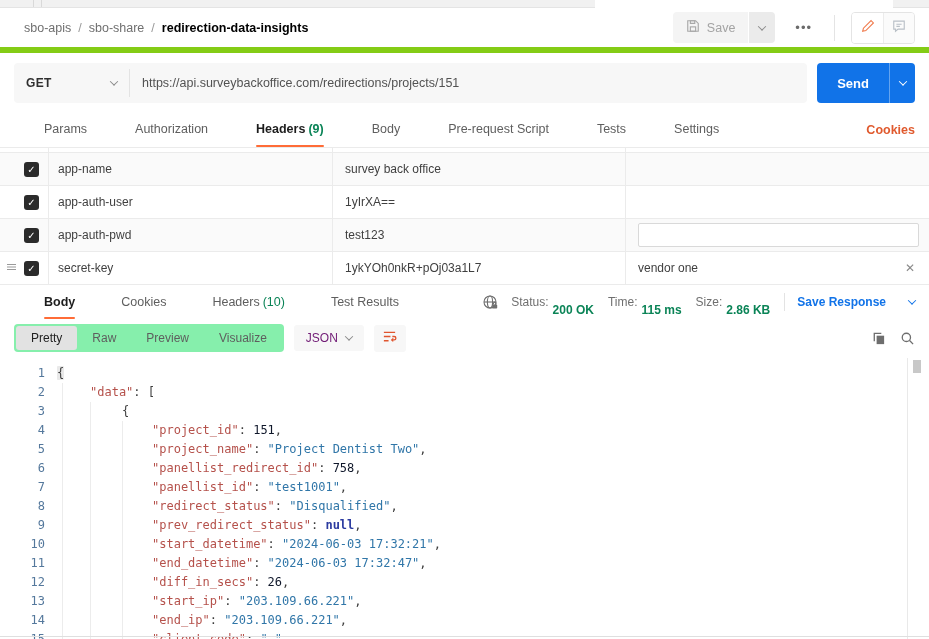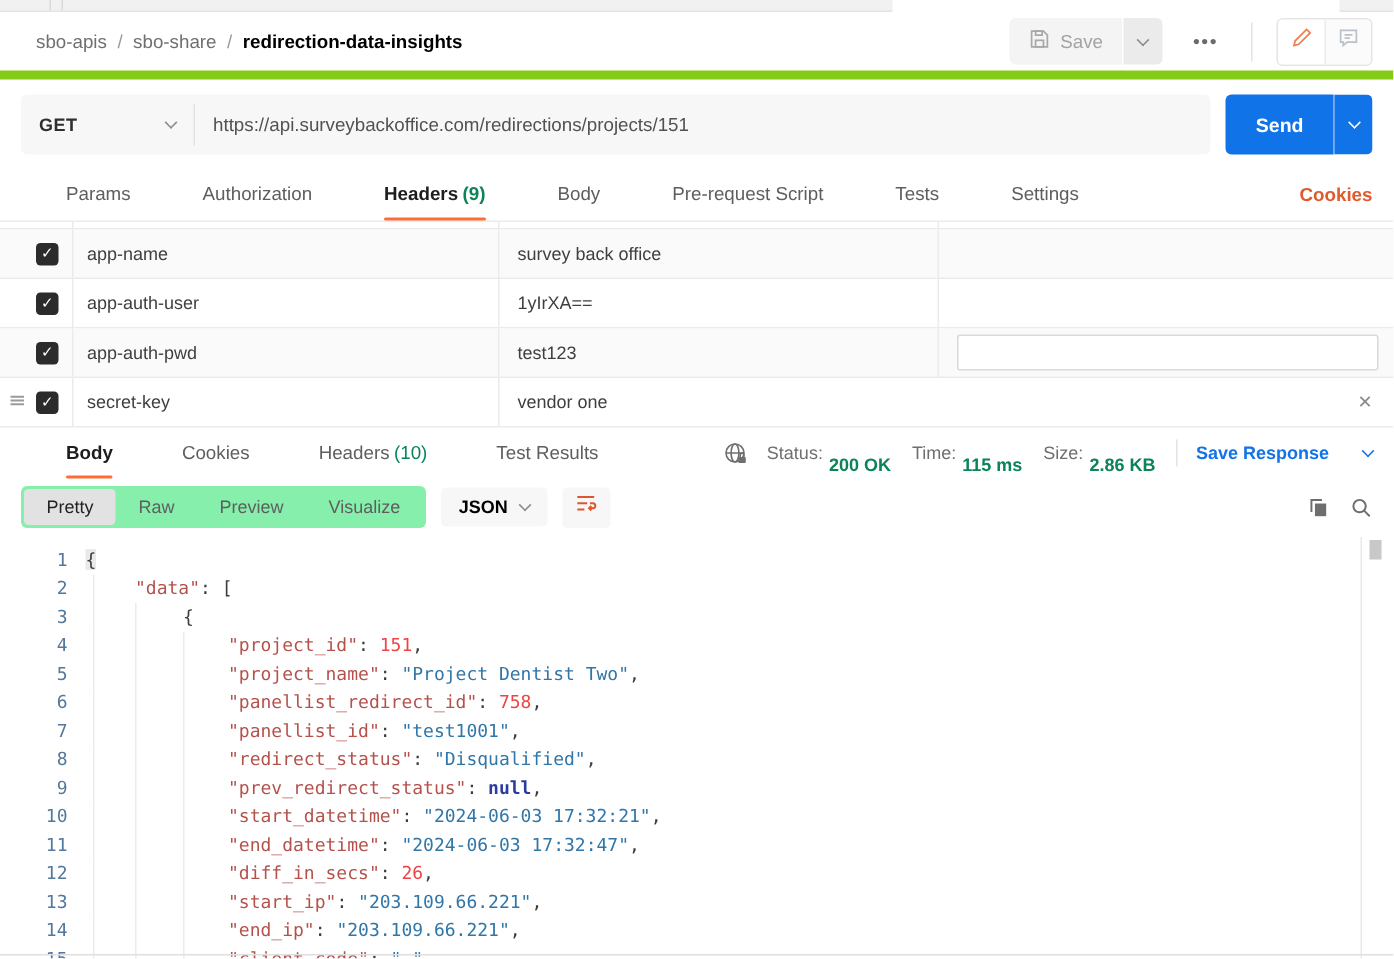--- a/index.html
+++ b/index.html
@@ -80,36 +80,36 @@
   .meta-div { width:1px; height:18px; background:#e3e3e3; margin:0 12px 0 0; }
   .save-response { color:#1173e8; font-weight:700; display:flex; align-items:center; cursor:pointer;gap:16px; }
   .save-response .chev { color:#1173e8; margin-left:7px; }
 
   
   .view-bar { flex:none; display:flex; align-items:center; padding:5px 14px 6px; gap:10px; }
   .seg-control { display:flex; background:#86efac; border-radius:4px; padding:2px; }
   .seg { padding:5px 15px; font-size:12px; color:#5e5e5e; border-radius:3px; cursor:pointer; }
   .seg.active { background:#e2e2e2; color:#222; }
   .json-dd { display:flex; align-items:center; background:#f7f7f7; border-radius:3px; padding:6px 12px; cursor:pointer; }
-  .json-label { font-size:12px; font-weight:700; color:#000000; margin-right:8px; }
+  .json-label { font-size:12px; font-weight:400; color:#701a75; margin-right:8px; }
   .json-dd .chev { color:#8a8a8a; }
   .wrap-btn { width:32px; height:27px; background:#f7f7f7; border-radius:3px; display:flex; align-items:center; justify-content:center; cursor:pointer; }
   .view-icons { margin-left:auto; display:flex; align-items:center; gap:14px; }
   .icon-btn { display:flex; cursor:pointer; }
 
   
   .code { position:relative; flex:1; padding-top:6px; font-family:"DejaVu Sans Mono", monospace; overflow:hidden; }
   .cline { height:19px; line-height:19px; font-size:12px; white-space:pre; }
   .ln { display:inline-block; width:33px; margin-left:12px; margin-right:12px; text-align:right; color:#54789c; vertical-align:top; }
   .g { display:inline-block; height:19px; border-left:1px solid #ececec; vertical-align:top; }
   .g.first { margin-left:5px; }
   .t-p { color:#3c3c3c; }
   .t-k { color:#b5514b; }
   .t-s { color:#3076a8; }
-  .t-n { color:#ef4444; }
+  .t-n { color:#0f172a; }
   .t-u { color:#2c3ba0; font-weight:700; }
   .t-m { color:#3c3c3c; background:#e9e9e9; border-radius:1px; }
   .code-track { position:absolute; top:0; bottom:0; right:21px; width:1px; background:#e9e9e9; }
   .code-thumb { position:absolute; top:2px; right:8px; width:8px; height:13px; background:#c8c8c8; }
   .bottom-line { position:absolute; left:0; right:0; top:636px; height:1px; background:#dfdfdf; }
 
   .chev { width:6px; height:6px; border-right:1.5px solid currentColor; border-bottom:1.5px solid currentColor;
           display:inline-block; transform:rotate(45deg) translate(-1px,-1px); }
 </style>
 </head>
@@ -235,20 +235,21 @@
         </div>
       </div>
       <div class="hrow">
         <div class="c0">
           <span class="drag-handle"><svg width="11" height="12" viewBox="0 0 11 12" stroke="#9a9a9a" stroke-width="1.2">
               <path d="M1 3.5h9M1 6h9M1 8.5h9"></path>
             </svg></span>
           <div class="checkbox">✓</div>
         </div>
         <div class="c1">secret-key</div>
+        <div class="c2">1ykYOh0nkR+pOj03a1L7</div>
         <div class="c3">
           <span>vendor one</span>
           <span class="row-close">✕</span>
         </div>
       </div>
     </section>
 
   <section class="resp-bar">
     <span id="resp-tabs" style="display:flex">
         <div class="rtab active"><span>Body</span></div>

